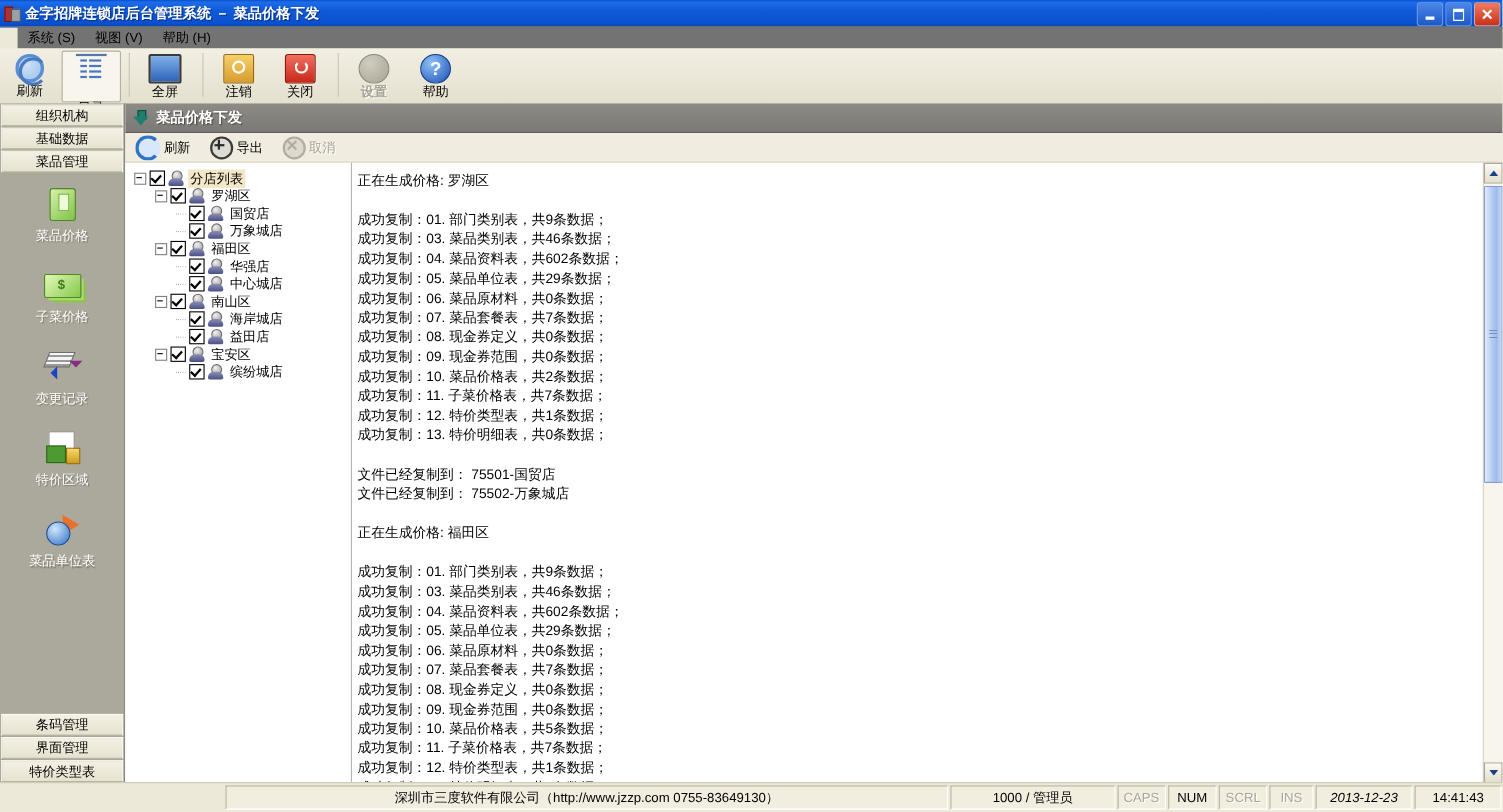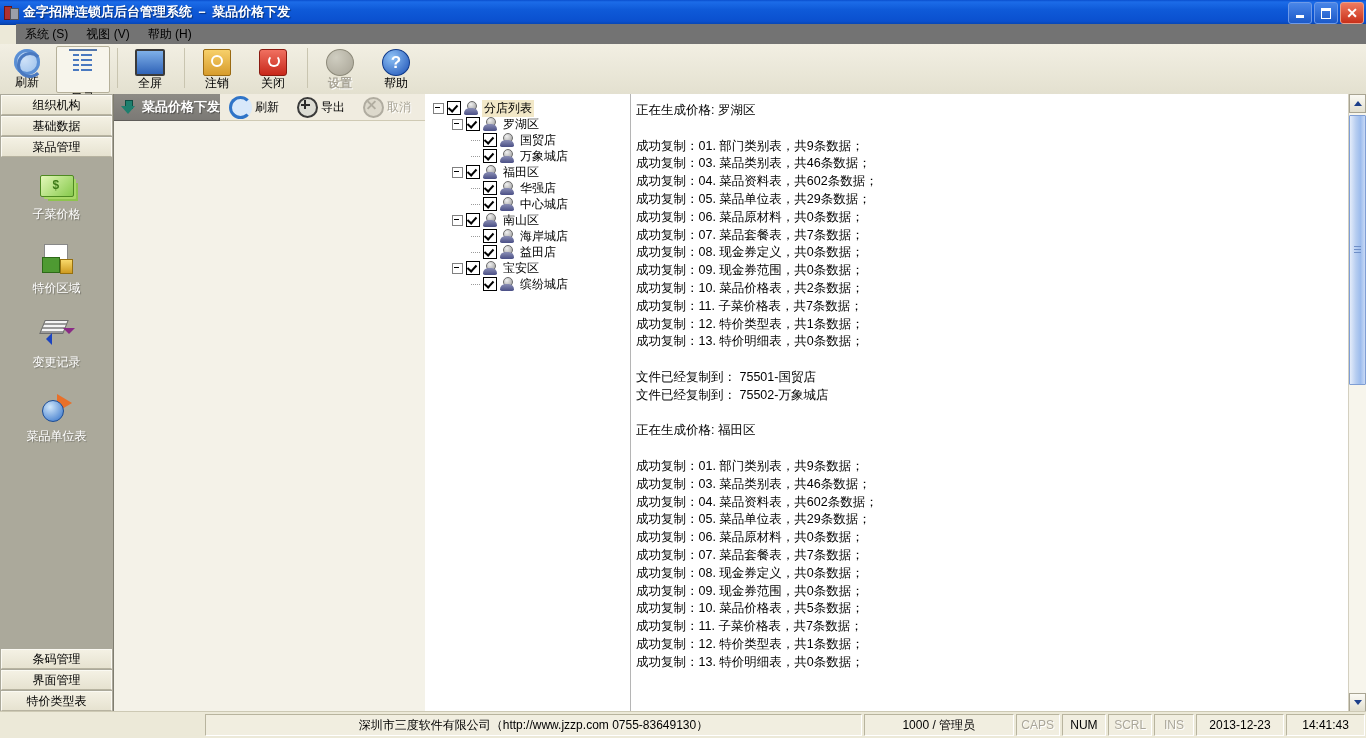--- a/index.html
+++ b/index.html
@@ -132,21 +132,21 @@
   .si-change .a2{position:absolute;left:24px;top:10px;width:0;height:0;border:6px solid transparent;border-top-color:#8a2a86;}
   .si-pub{width:34px;height:30px;margin:2px auto 0 auto;position:relative;}
   .si-pub .ball{position:absolute;left:2px;top:8px;width:20px;height:20px;border-radius:50%;
      background:radial-gradient(circle at 35% 30%,#cfe6fa,#2f6fc8);border:1px solid #1c4d96;}
   .si-pub .horn{position:absolute;left:17px;top:2px;width:0;height:0;
      border-top:9px solid transparent;border-bottom:9px solid transparent;border-left:15px solid #e8702a;}
 
   
   .content {
     position:absolute; left:114px; top:94px; right:0; height:618px;
-    background:#f4f2e8; display:flex; flex-direction:row;
+    background:#f4f2e8; display:flex; flex-direction:column;
   }
   .ct-header {
     height:26px; background: linear-gradient(to bottom,#8d8b85,#7b7975);
     display:flex; align-items:center; flex:0 0 auto;
     border-bottom:1px solid #5f5d59;
   }
   .ct-header .dl-icon {
     width:16px;height:16px;margin-left:6px;margin-right:6px;position:relative;flex:0 0 auto;
   }
   .ct-header .dl-icon .shaft{position:absolute;left:5px;top:1px;width:6px;height:7px;background:#1e7f6e;border:1px solid #0e4d42;}
@@ -320,43 +320,49 @@
   </div>
 
   <div class="sidebar">
     <div class="sb-header top">组织机构</div>
     <div class="sb-header">基础数据</div>
     <div class="sb-header">菜品管理</div>
 
     <div class="sb-body">
       <div class="sb-item">
         <div class="sb-icon">
+            <div class="si-tag"></div>
+          </div>
+        <div class="sb-label">菜品价格</div>
+      </div>
+      <div class="sb-item">
+        <div class="sb-icon">
             <div class="si-money"></div>
           </div>
         <div class="sb-label">子菜价格</div>
+      </div>
+      <div class="sb-item">
+        <div class="sb-icon">
+          <div class="si-change">
+              <div class="stack"></div>
+              <div class="a1"></div>
+              <div class="a2"></div>
+            </div>
+        </div>
+        <div class="sb-label">变更记录</div>
       </div>
       <div class="sb-item">
         <div class="sb-icon">
           <div class="si-special">
               <div class="paper"></div>
               <div class="gift"></div>
               <div class="coin"></div>
             </div>
         </div>
         <div class="sb-label">特价区域</div>
-      </div>
-      <div class="sb-item">
-        <div class="sb-icon">
-          <div class="si-change">
-              <div class="stack"></div>
-              <div class="a1"></div>
-              <div class="a2"></div>
-            </div>
-        </div>
-        <div class="sb-label">变更记录</div>
       </div>
       <div class="sb-item">
         <div class="sb-icon">
           <div class="si-pub">
               <div class="horn"></div>
               <div class="ball"></div>
             </div>
         </div>
         <div class="sb-label">菜品单位表</div>
       </div>
@@ -536,17 +542,17 @@
   </div>
 
   <div class="statusbar">
     <div class="sp flat" style="width:180px;"></div>
     <div class="sp" style="width:666px;margin-left:26px;">深圳市三度软件有限公司（http://www.jzzp.com  0755-83649130）</div>
     <div class="sp" style="width:150px;">1000 / 管理员</div>
     <div class="sp dim" style="width:43px;">CAPS</div>
     <div class="sp" style="width:43px;">NUM</div>
     <div class="sp dim" style="width:43px;">SCRL</div>
     <div class="sp dim" style="width:38px;">INS</div>
-    <div class="sp" style="width:88px;">2013-12-23</div>
+    <div class="sp" style="width:88px;font-style:italic;">2013-12-23</div>
     <div class="sp" style="width:78px;">14:41:43</div>
   </div>
 
 </div>
 
 </body></html>

